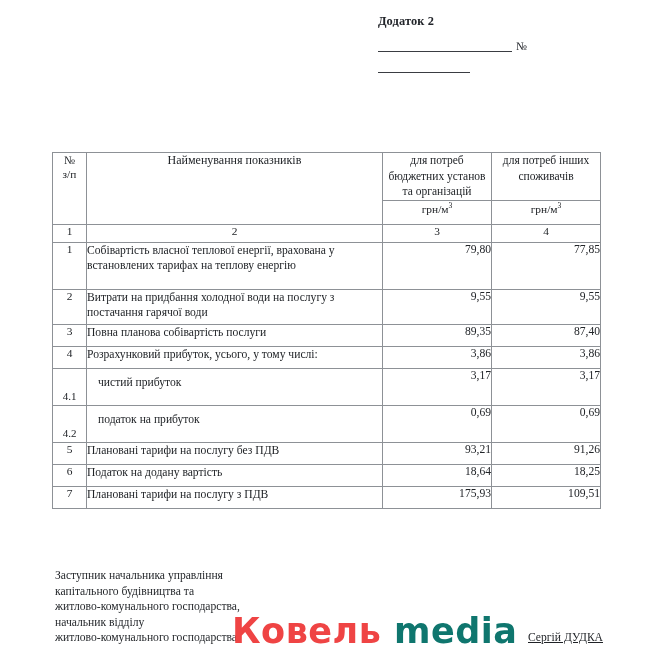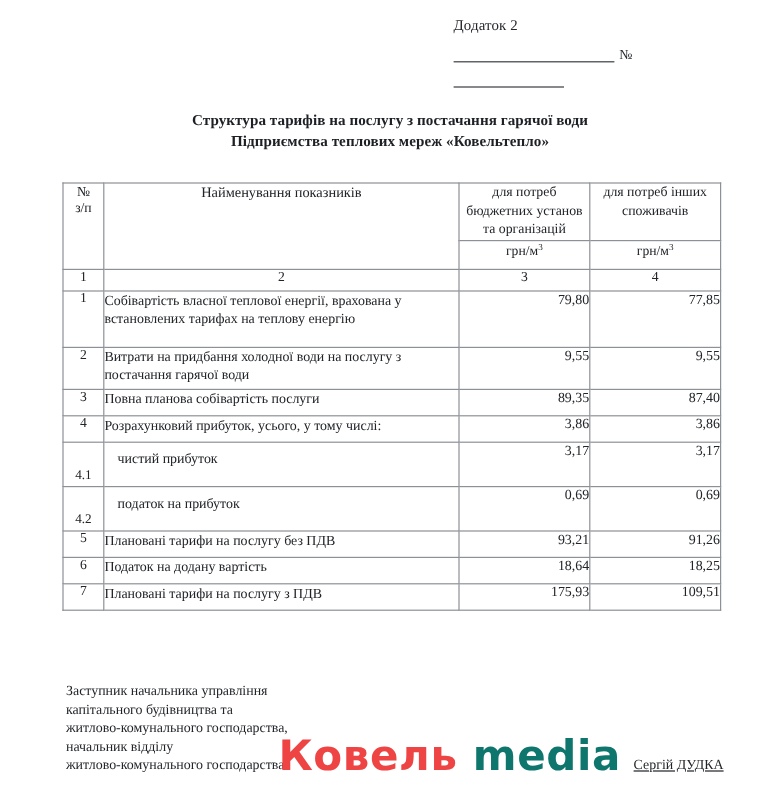--- a/index.html
+++ b/index.html
@@ -28,21 +28,21 @@
   
   .doc-head {
     position: absolute;
     left: 378px;
     top: 12px;
     width: 260px;
     font-size: 12.4px;
     line-height: 19px;
     color: #22252a;
   }
-  .doc-head .line1 { white-space: nowrap; letter-spacing: .1px; }
+  .doc-head .line1 { white-space: nowrap; letter-spacing: .1px; font-weight: bold; }
   .doc-head .line2 { white-space: nowrap; letter-spacing: .1px; }
 
   .rule-row {
     display: flex;
     align-items: flex-end;
     margin-top: 6px;
     height: 15px;
   }
   .rule-long {
     display: inline-block;
@@ -213,24 +213,20 @@
     <div class="line1">Додаток  2</div>
     <div class="rule-row">
       <span class="rule-long"></span>
       <span class="numero">№</span>
     </div>
     <div>
       <span class="rule-short"></span>
     </div>
   </div>
 
-  <div class="title">
-    <div>Структура тарифів на послугу з постачання гарячої води</div>
-    <div>Підприємства теплових мереж «Ковельтепло»</div>
-  </div>
 
   <div class="tbl-wrap">
     <table class="tariff">
       <colgroup>
         <col class="c-num">
           <col class="c-name">
           <col class="c-v1">
           <col class="c-v2">
       </colgroup>
       <tbody>

